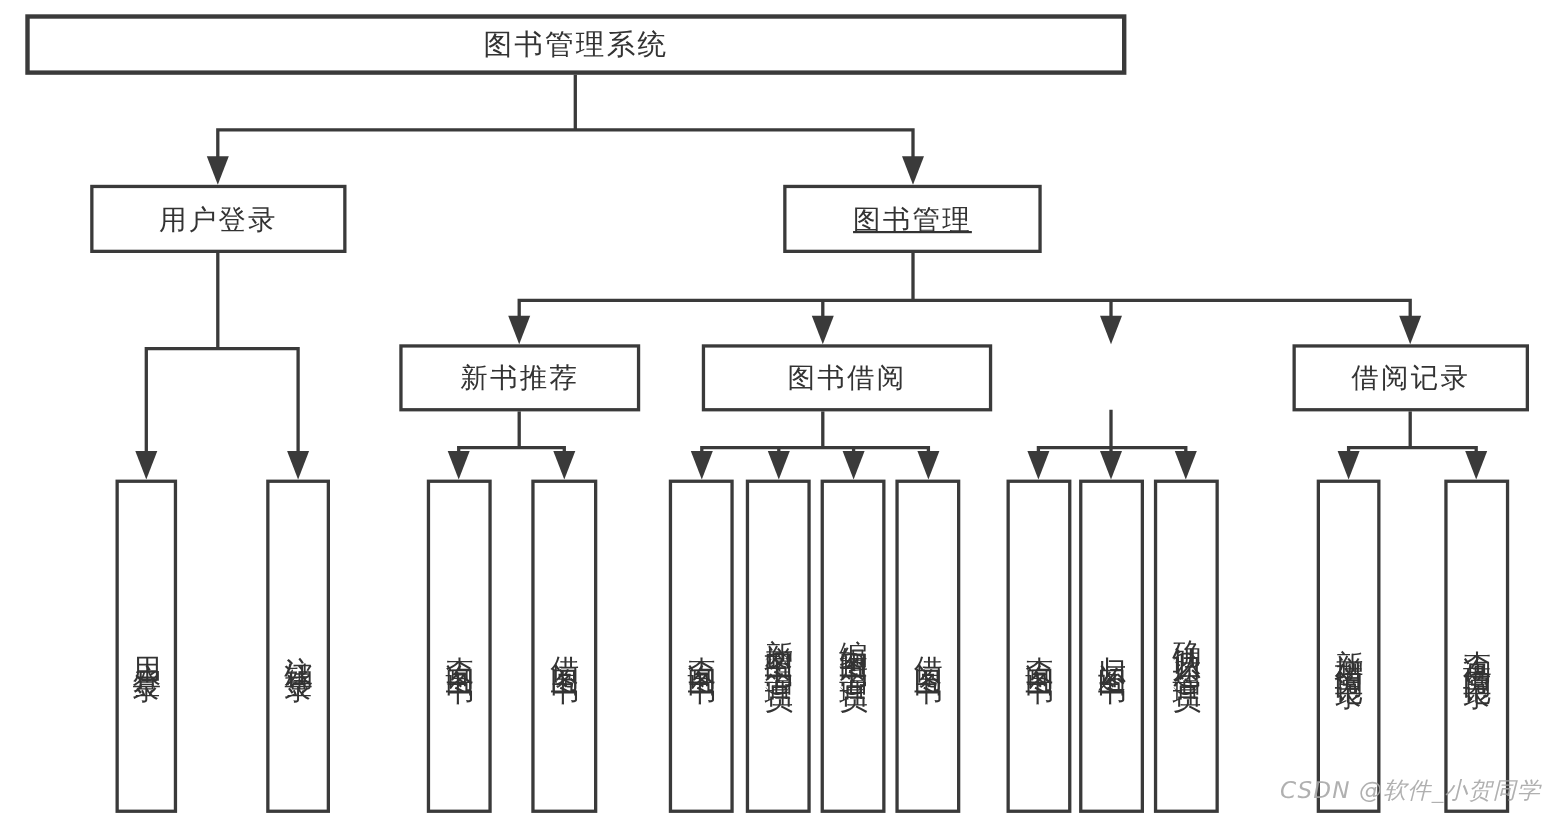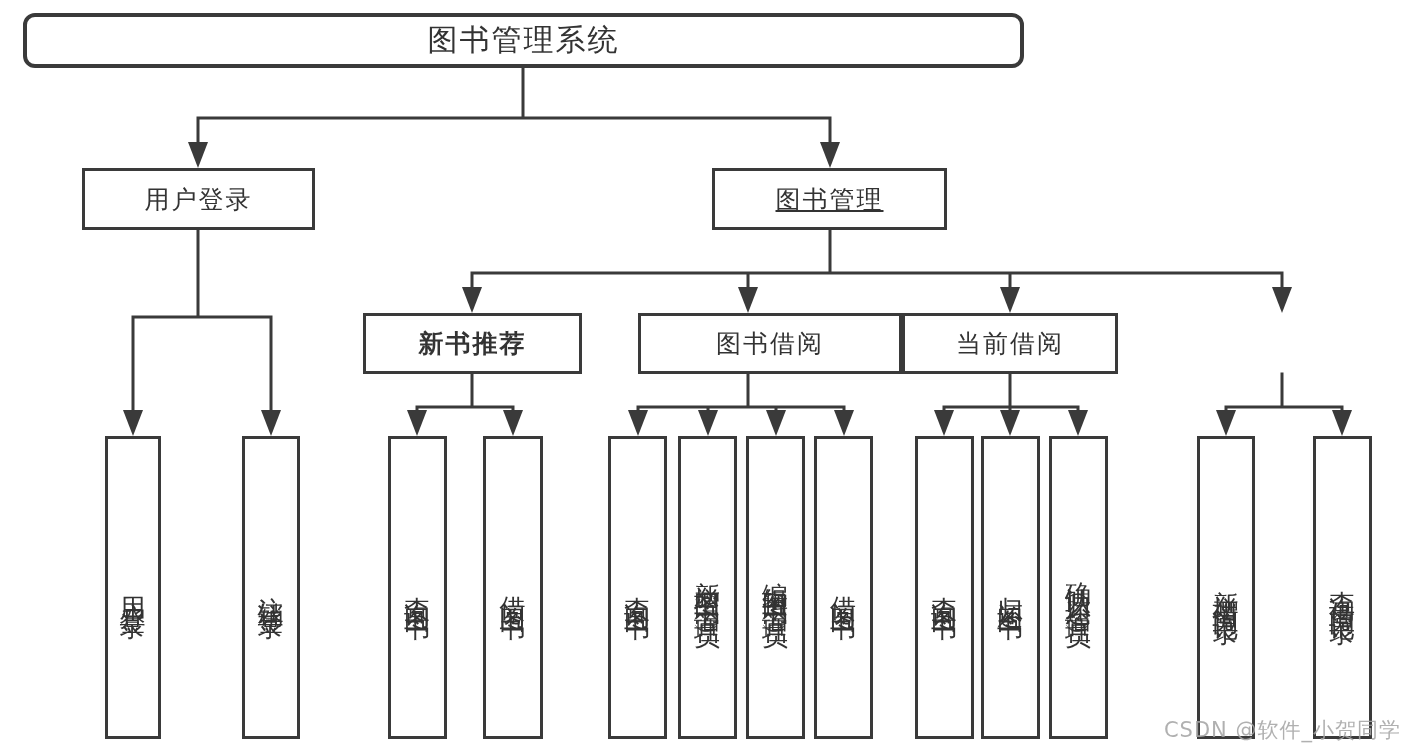--- a/index.html
+++ b/index.html
@@ -37,42 +37,42 @@
     color: var(--color-text, #333333);
     z-index: 2;
   }
   .hbox {
     font-size: 25px;
     letter-spacing: 2px;
     white-space: nowrap;
   }
   .root-box {
     border-width: 4px;
-    font-size: 30px;
-    border-radius: 12px;
+    font-size: 26px;
   }
   .vbox { z-index: 2; }
   .vtext {
     writing-mode: vertical-rl;
     text-orientation: mixed;
     font-size: 26px;
     letter-spacing: 6px;
     line-height: 1;
     max-height: 295px;
   }
   .watermark {
     position: absolute;
     right: 4px;
-    bottom: 3px;
+    bottom: 15px;
     z-index: 3;
     font-size: 21px;
     letter-spacing: 1px;
     color: var(--color-watermark, #a6a6a6);
     opacity: 0.88;
     white-space: nowrap;
+    font-style: italic;
   }
 </style>
 </head>
 <body>
 
 <div class="stage">
 
   <svg class="connectors" width="1405" height="747" viewBox="0 0 1405 747">
 
     <path class="cline" d="M523,68 V118 M198,118 H830 M198,118 V160 M830,118 V160"></path>
@@ -113,28 +113,28 @@
     <span>图书管理系统</span>
   </div>
 
   <div class="box hbox" style="left:82px; top:168px; width:233px; height:62px;">
     <span>用户登录</span>
   </div>
   <div class="box hbox" style="left:712px; top:168px; width:235px; height:62px;text-decoration:underline;">
     <span>图书管理</span>
   </div>
 
-  <div class="box hbox" style="left:363px; top:313px; width:219px; height:61px;font-weight:bold;">
+  <div class="box hbox" style="left:363px; top:313px; width:219px; height:61px;">
     <span>新书推荐</span>
   </div>
   <div class="box hbox" style="left:638px; top:313px; width:264px; height:61px;">
     <span>图书借阅</span>
   </div>
-  <div class="box hbox" style="left:902px; top:313px; width:216px; height:61px;">
-    <span>当前借阅</span>
+  <div class="box hbox" style="left:1175px; top:313px; width:215px; height:61px;">
+    <span>借阅记录</span>
   </div>
 
   <div class="box vbox" style="left:105px; top:436px; width:56px; height:303px;">
     <span class="vtext">用户登录</span>
   </div>
   <div class="box vbox" style="left:242px; top:436px; width:58px; height:303px;">
     <span class="vtext">注销登录</span>
   </div>
 
   <div class="box vbox" style="left:388px; top:436px; width:59px; height:303px;">

